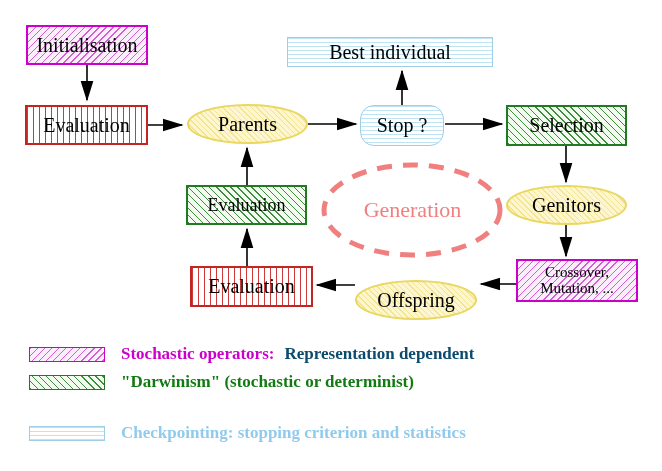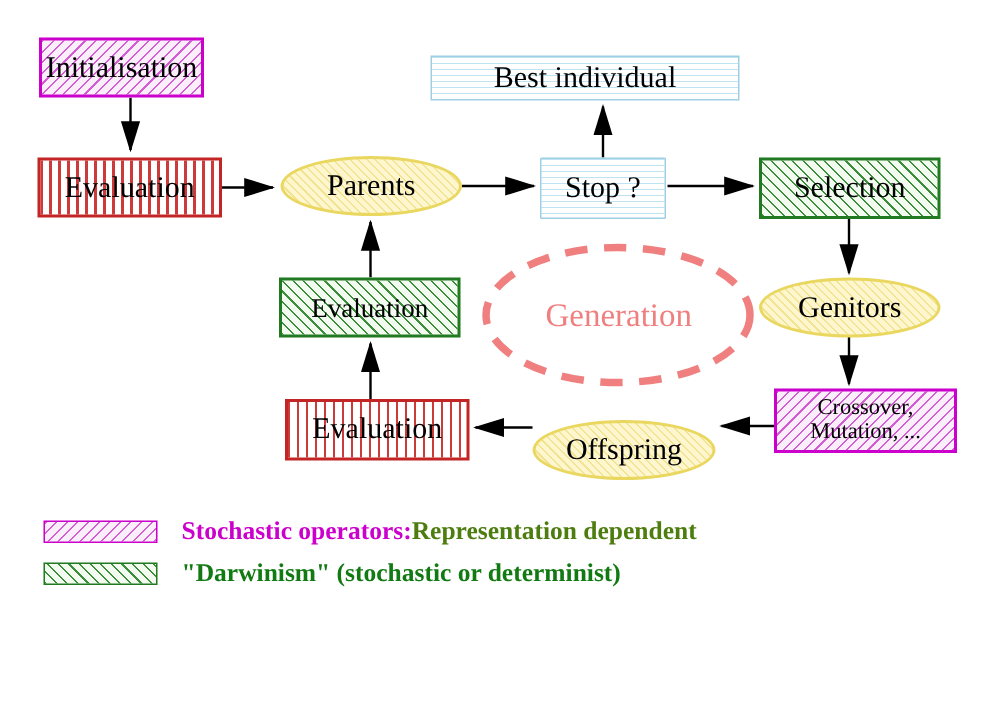--- a/index.html
+++ b/index.html
@@ -35,21 +35,21 @@
   }
   .stripe-cyan{
     border:1px solid #9fcfe4;
     background:repeating-linear-gradient(180deg,#bfe3f2 0 1px,rgba(0,0,0,0) 1px 4px),#ffffff;
   }
   .hatch-yellow{
     border:2px solid #e9d75f;
     background:repeating-linear-gradient(45deg,#f3e494 0 1px,rgba(0,0,0,0) 1px 4px),#fdf6cf;
   }
   .ellipse{border-radius:50%;}
-  .rounded{border-radius:1px;border-width:1.5px;}
+  .rounded{border-radius:14px;border-width:1.5px;}
   
   #connectors{position:absolute;left:0;top:0;width:662px;height:471px;pointer-events:none;}
   
   .generation-label{
     position:absolute;left:325px;top:165px;width:175px;height:90px;
     display:flex;align-items:center;justify-content:center;
     color:#f08080;font-size:22px;
   }
   
   .legend-row{
@@ -63,21 +63,21 @@
     box-sizing:content-box;
     flex:0 0 auto;
   }
   .swatch.hatch-magenta,.swatch.hatch-green,.swatch.stripe-red{border-width:1.5px;}
   .legend-text{
     margin-left:16px;
     font-size:17px;font-weight:bold;
     white-space:nowrap;
   }
   .lg-magenta{color:#cc00cc;}
-  .lg-gold{color:#4d7c0f;margin-left:0;}
+  .lg-gold{color:#0c4a6e;margin-left:10px;}
   .lg-green{color:#127a12;}
   .lg-red{color:#cc2222;}
   .lg-blue{color:#90cbee;}
   .small-lines{font-size:15px;}
 </style>
 </head>
 <body>
 
 <div id="canvas">
 
@@ -96,21 +96,21 @@
       <line x1="566" y1="146" x2="566" y2="182" marker-end="url(#ah)"></line>
       <line x1="566" y1="224" x2="566" y2="256" marker-end="url(#ah)"></line>
       <line x1="516" y1="284" x2="481" y2="284" marker-end="url(#ah)"></line>
       <line x1="355" y1="285" x2="317" y2="285" marker-end="url(#ah)"></line>
       <line x1="247" y1="266" x2="247" y2="229" marker-end="url(#ah)"></line>
       <line x1="247" y1="185" x2="247" y2="148" marker-end="url(#ah)"></line>
     </g>
     <ellipse cx="412" cy="210" rx="88" ry="45" fill="none" stroke="#f08080" stroke-width="5" stroke-dasharray="15 11"></ellipse>
   </svg>
 
-  <div class="node hatch-magenta" style="left:26px;top:25px;width:110px;height:40px;">
+  <div class="node hatch-magenta" style="left:26px;top:25px;width:122px;height:40px;">
     <span>Initialisation</span>
   </div>
 
   <div class="node stripe-red" style="left:25px;top:105px;width:123px;height:40px;">
     <span>Evaluation</span>
   </div>
 
   <div class="node hatch-yellow ellipse" style="left:187px;top:104px;width:121px;height:40px;">
     <span>Parents</span>
   </div>
@@ -156,14 +156,18 @@
     <span class="swatch hatch-magenta"></span>
     <span class="legend-text"><span class="lg-magenta">Stochastic operators:</span><span class="lg-gold">Representation dependent</span></span>
   </div>
 
   <div class="legend-row" style="top:373px;">
     <span class="swatch hatch-green"></span>
     <span class="legend-text lg-green">"Darwinism" (stochastic or determinist)</span>
   </div>
 
 
+  <div class="legend-row" style="top:424px;">
+    <span class="swatch stripe-cyan"></span>
+    <span class="legend-text lg-blue">Checkpointing: stopping criterion and statistics</span>
+  </div>
 
 </div>
 
 </body></html>

